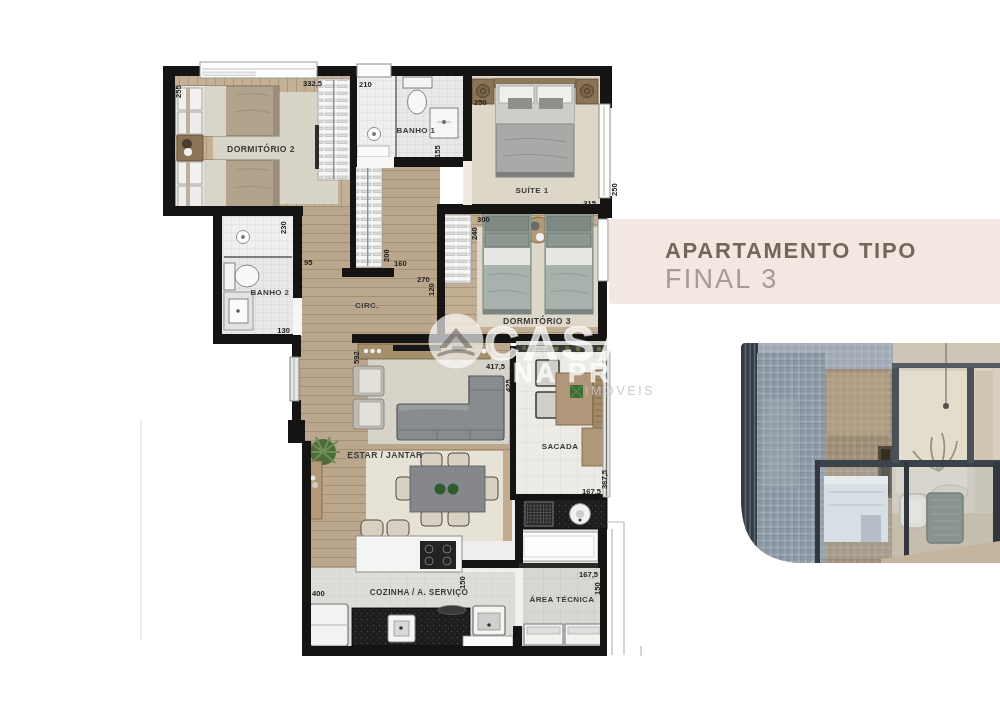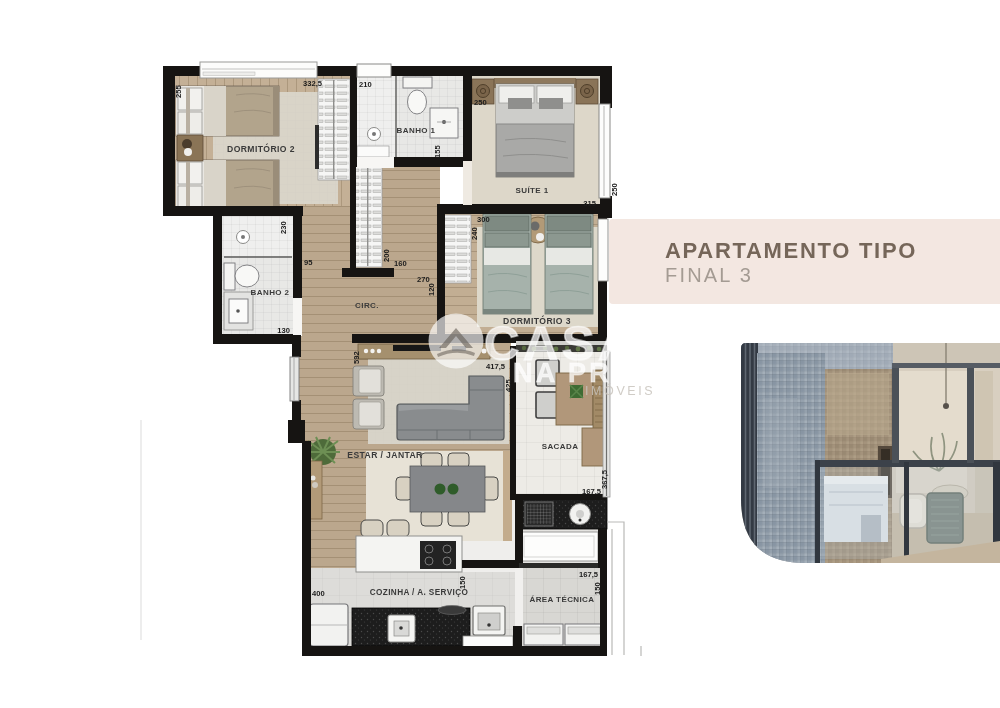--- a/index.html
+++ b/index.html
@@ -550,21 +550,21 @@
 <text x="513" y="382" font-family="Liberation Sans, sans-serif" font-weight="bold" font-size="27px" letter-spacing="3.2" fill="rgba(255,255,255,0.75)" stroke="rgba(255,255,255,0.5)" stroke-width="0.8">NA PRAIA</text>
 <text x="585" y="395" font-family="Liberation Sans, sans-serif" font-size="12.5px" letter-spacing="2.6" fill="rgba(200,195,188,0.85)">IMÓVEIS</text>
 </g>
 </svg>
 
 
 <div style="position:absolute;left:609px;top:219px;width:391px;height:85px;background:#f3e7e1;border-radius:4px 0 0 4px;"></div>
 
 <div style="position:absolute;left:665px;top:238px;font-weight:bold;font-size:22px;letter-spacing:1.7px;color:#756659;">APARTAMENTO TIPO</div>
 
-<div style="position:absolute;left:665px;top:264px;font-size:20px;letter-spacing:2.2px;color:#a49b93;">FINAL 3</div>
+<div style="position:absolute;left:665px;top:264px;font-size:27px;letter-spacing:2.2px;color:#a49b93;">FINAL 3</div>
 
 
 <svg style="position:absolute;left:741px;top:343px;" width="259" height="220" viewBox="0 0 259 220" xmlns="http://www.w3.org/2000/svg">
 <defs>
 <clipPath id="photoclip">
           <path d="M5 0 H259 V220 H64 Q0 220 0 156 V5 Q0 0 5 0 Z"></path>
         </clipPath>
 <pattern id="mosB2" width="7" height="7" patternUnits="userSpaceOnUse">
   <rect width="7" height="7" fill="#96a2ae"></rect>
   <rect width="3.4" height="3.4" fill="#a7b2bc"></rect>

